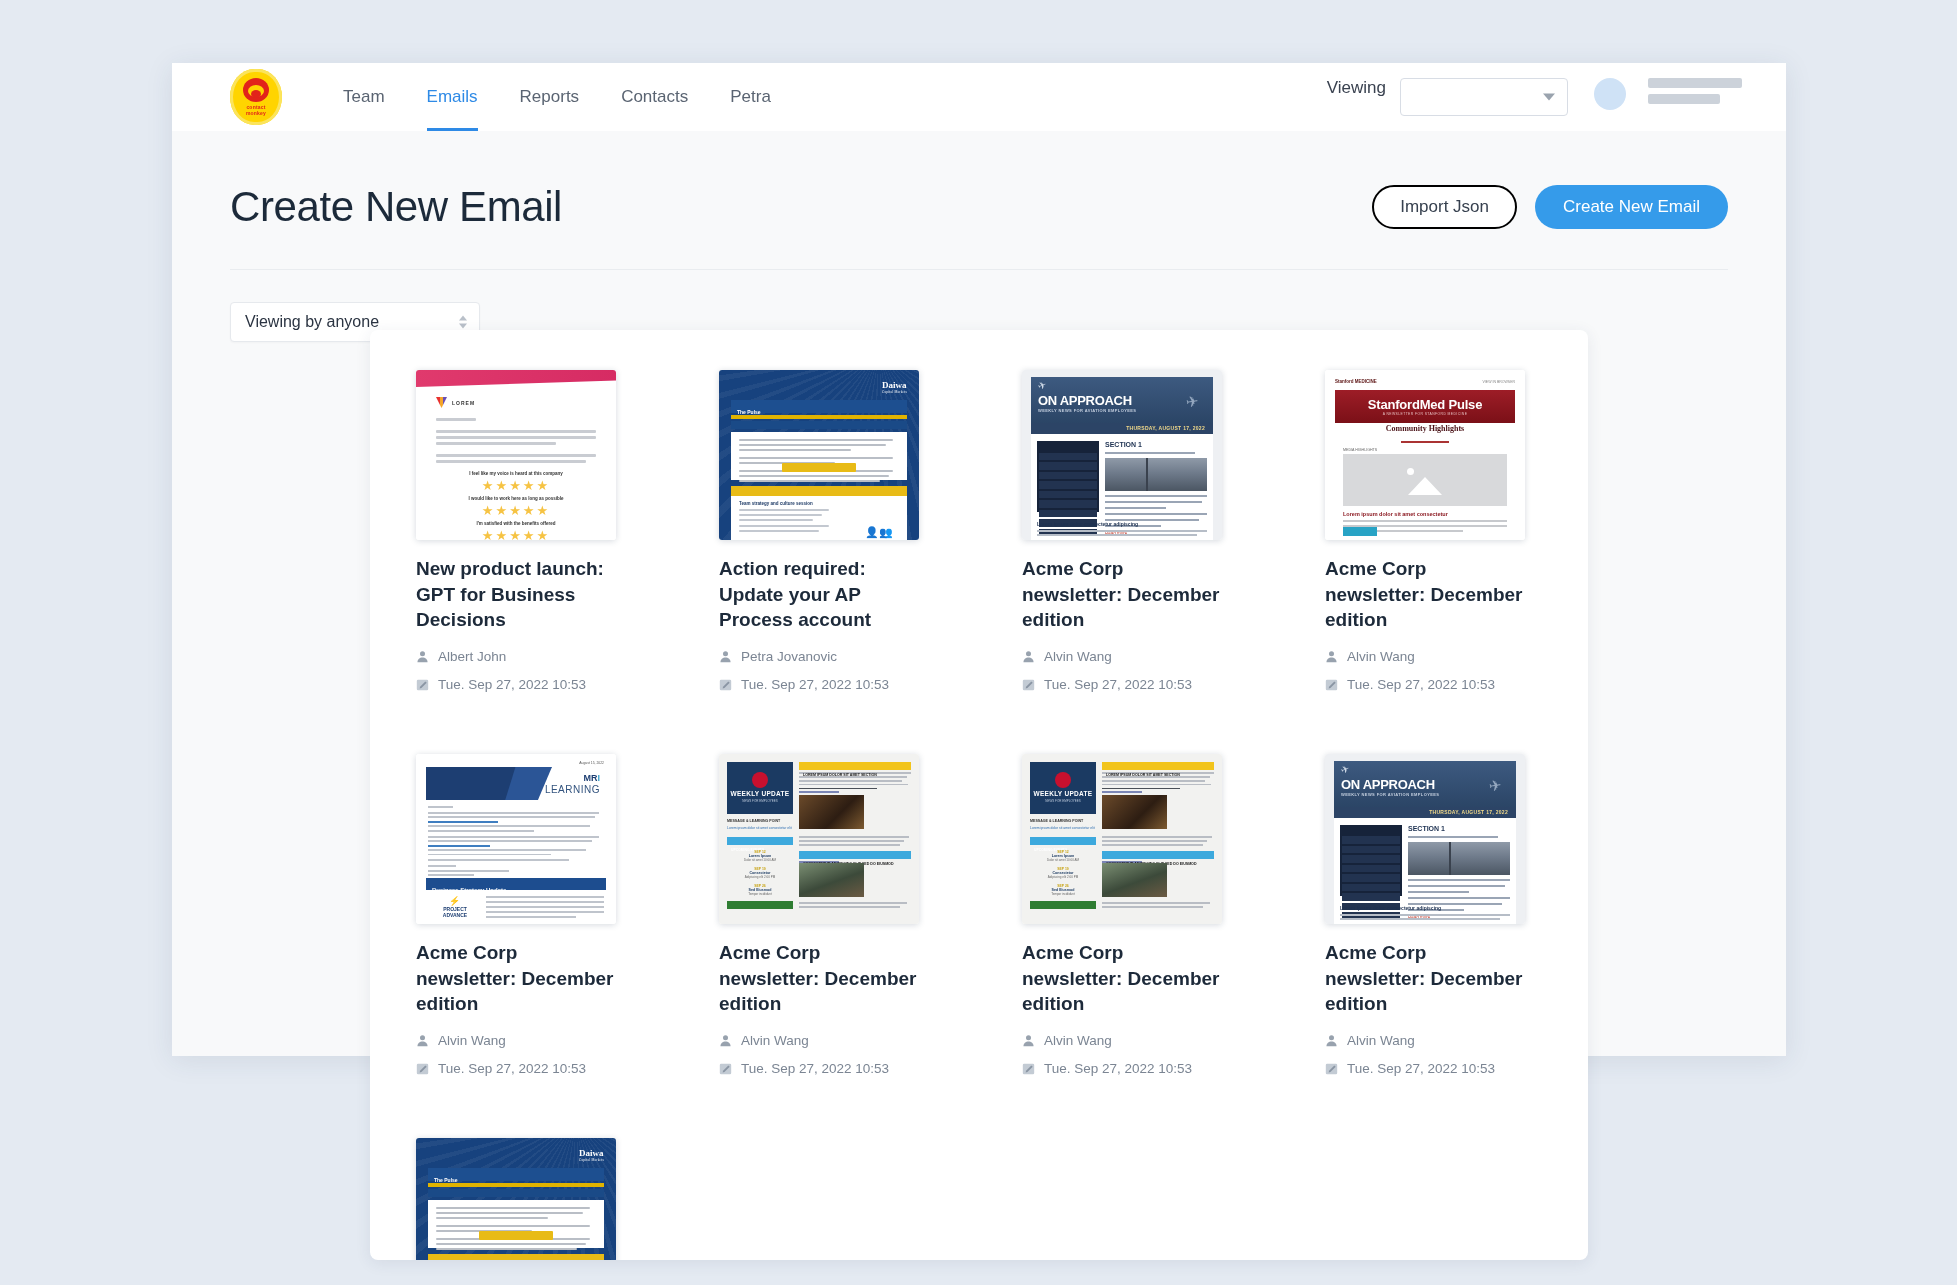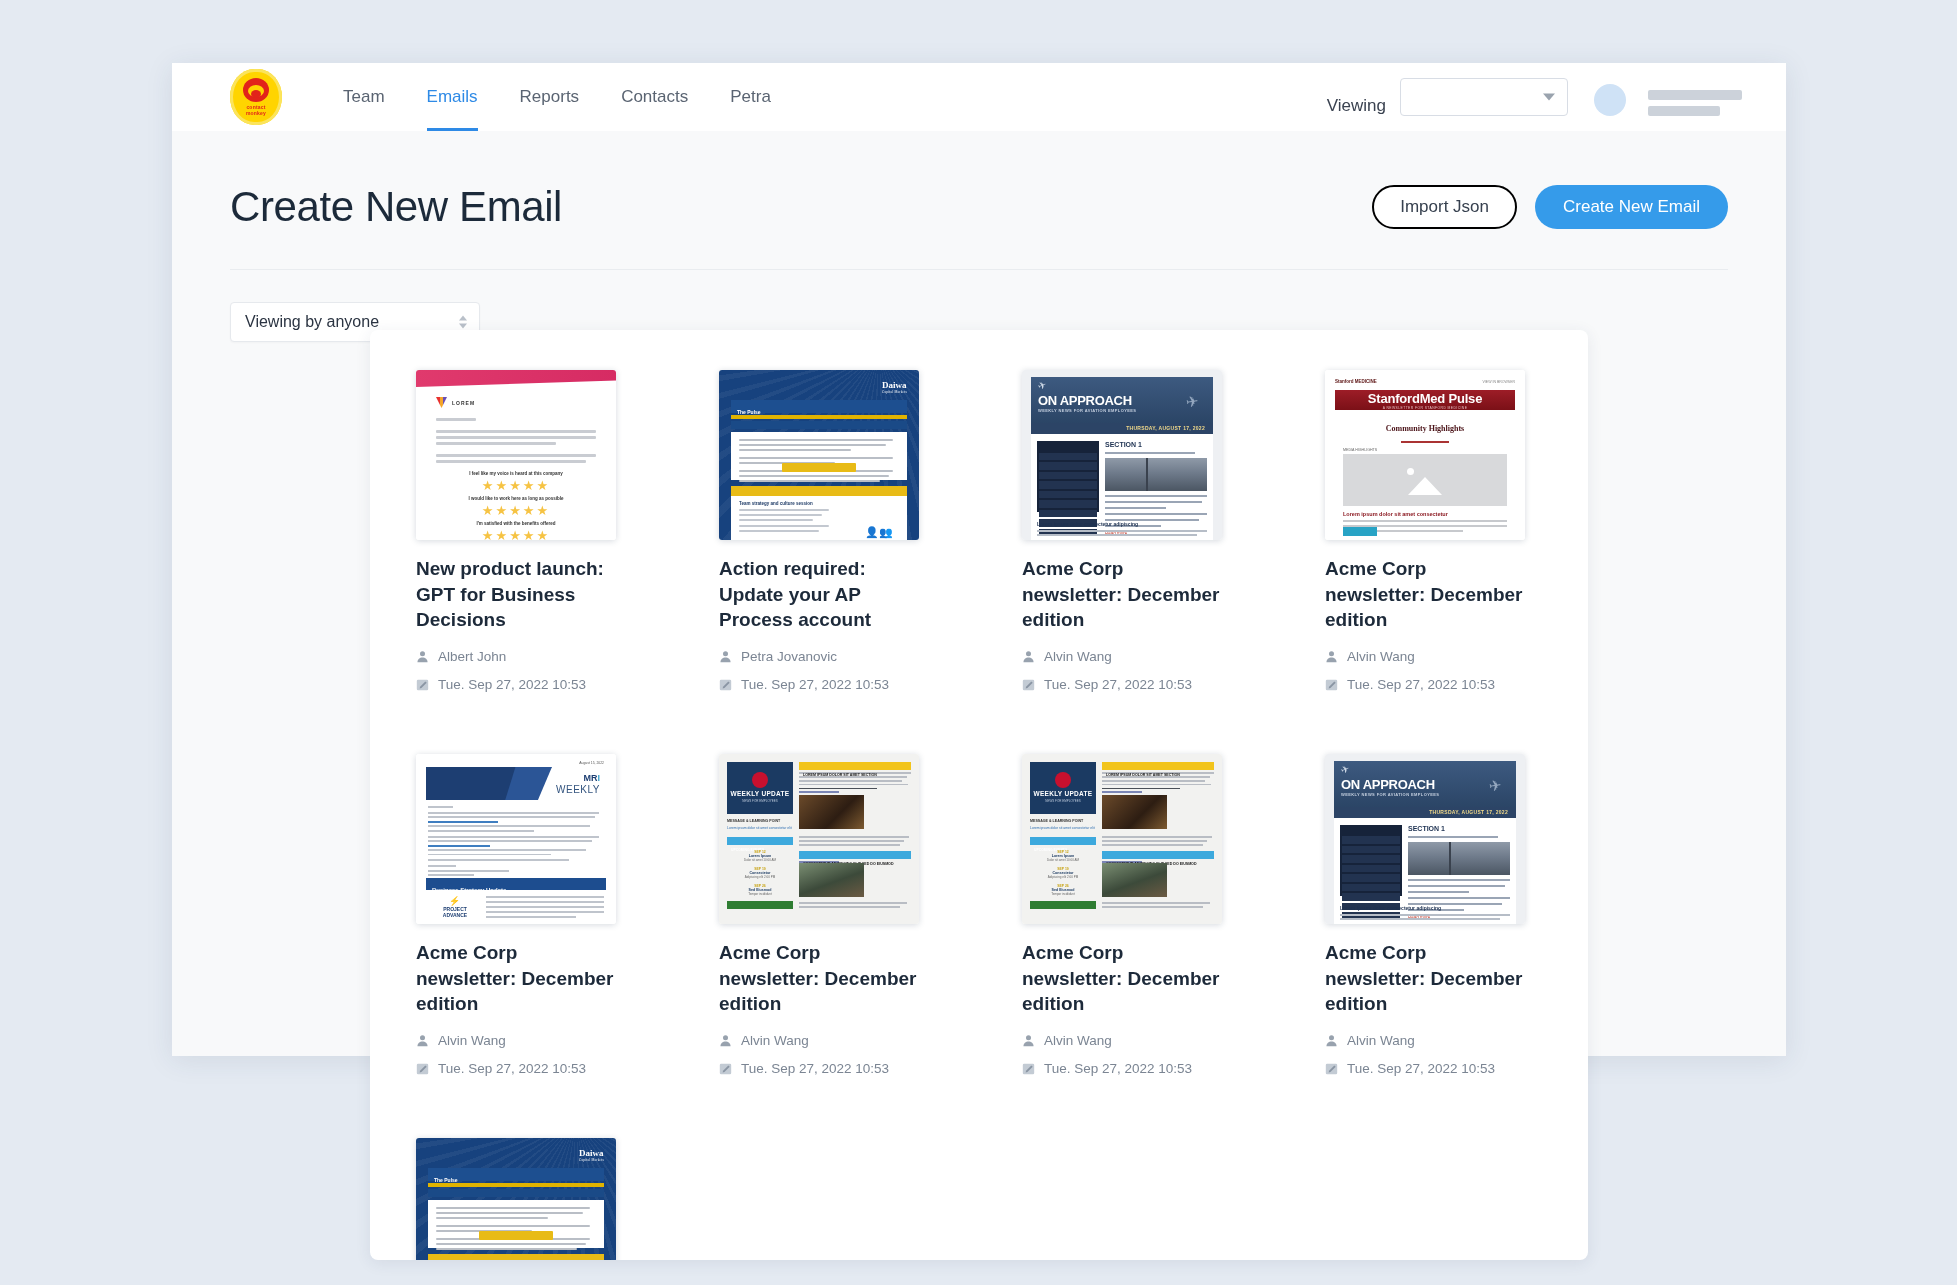--- a/index.html
+++ b/index.html
@@ -56,21 +56,21 @@
     font-size: 17px; color: #5a6472; padding: 0 21px;
     height: 68px; line-height: 68px; position: relative;
     cursor: pointer; white-space: nowrap;
   }
   .navitem.active { color: #2e8ae6; }
   .navitem.active:after {
     content:""; position: absolute; left: 21px; right: 21px; bottom: 0;
     height: 3px; background: #2e8ae6;
   }
   .nav-right {
-    margin-left: auto; display: flex; align-items: flex-end; gap: 14px;
+    margin-left: auto; display: flex; align-items: flex-start; gap: 14px;
   }
   .viewing-label { font-size: 17px; color: #3a4250; }
   .viewing-select {
     width: 168px; height: 38px; border: 1px solid #d8dde5;
     border-radius: 4px; background: #fff; position: relative;
   }
   .viewing-select .caret {
     position: absolute; right: 12px; top: 50%; transform: translateY(-50%);
     width: 0; height: 0;
     border-left: 6px solid transparent; border-right: 6px solid transparent;
@@ -239,21 +239,21 @@
   .appr .red { font-size: 4.5px; color: #c0392b; margin-top: 3px; }
   .appr .btm { position: absolute; left: 6px; right: 6px; bottom: 2px; }
   .appr .btm .t { font-size: 5px; color: #1d3151; font-weight: bold; margin-bottom: 3px; }
   .appr .btm .l { height: 1.8px; background: #b6bdc7; margin-bottom: 2px; }
 
   
   .stan { background: #fff; }
   .stan .top { position: absolute; left: 10px; right: 10px; top: 9px; display: flex; align-items: center; }
   .stan .slogo { font-size: 4.5px; color: #5b1212; font-weight: bold; }
   .stan .sright { margin-left: auto; font-size: 3.5px; color: #888; }
-  .stan .banner { position: absolute; left: 10px; right: 10px; top: 20px; height: 20px;
+  .stan .banner { position: absolute; left: 10px; right: 10px; top: 20px; height: 33px;
     background: linear-gradient(180deg,#9d1d27,#7b1017); display: flex; flex-direction: column;
     align-items: center; justify-content: center; }
   .stan .banner b { font-size: 13px; color: #fff; font-weight: bold; letter-spacing: -.2px; }
   .stan .banner small { font-size: 3.4px; color: #e7bfc2; letter-spacing: .4px; }
   .stan .hl { position: absolute; left: 0; right: 0; top: 54px; text-align: center; font-size: 8px; color: #4a1217; font-weight: bold; font-family: "Liberation Serif", serif; }
   .stan .hr { position: absolute; left: 50%; transform: translateX(-50%); top: 71px; width: 48px; height: 1.5px; background: #a33; }
   .stan .cap { position: absolute; left: 18px; top: 78px; font-size: 3.6px; color: #666; }
   .stan .imgbox { position: absolute; left: 18px; right: 18px; top: 84px; height: 52px; background: #d8d9db;
     display: flex; align-items: center; justify-content: center; }
   .stan .imgbox .mtn { width: 0; height: 0; border-left: 17px solid transparent; border-right: 17px solid transparent; border-bottom: 18px solid #fff; position: relative; top: 6px; }
@@ -573,21 +573,21 @@
       </div>
 
       <div class="card">
         <div class="thumb">
           <div class="t-fill mri">
             <div class="dt">August 15, 2022</div>
             <div class="hero">
               <span class="navy"></span>
                 <span class="navy2"></span>
               <span class="m1">MR<em>I</em></span>
-              <span class="m2">WEEKLY</span>
+              <span class="m2">LEARNING</span>
             </div>
             <div class="body">
               <div class="l" style="width:14%"></div>
               <div class="l" style="width:97%;margin-top:4px"></div>
                 <div class="l" style="width:95%"></div>
               <div class="l blue" style="width:40%"></div>
                 <div class="l" style="width:92%"></div>
               <div class="l" style="width:60%"></div>
               <div class="l" style="width:97%;margin-top:4px"></div>
                 <div class="l" style="width:93%"></div>

